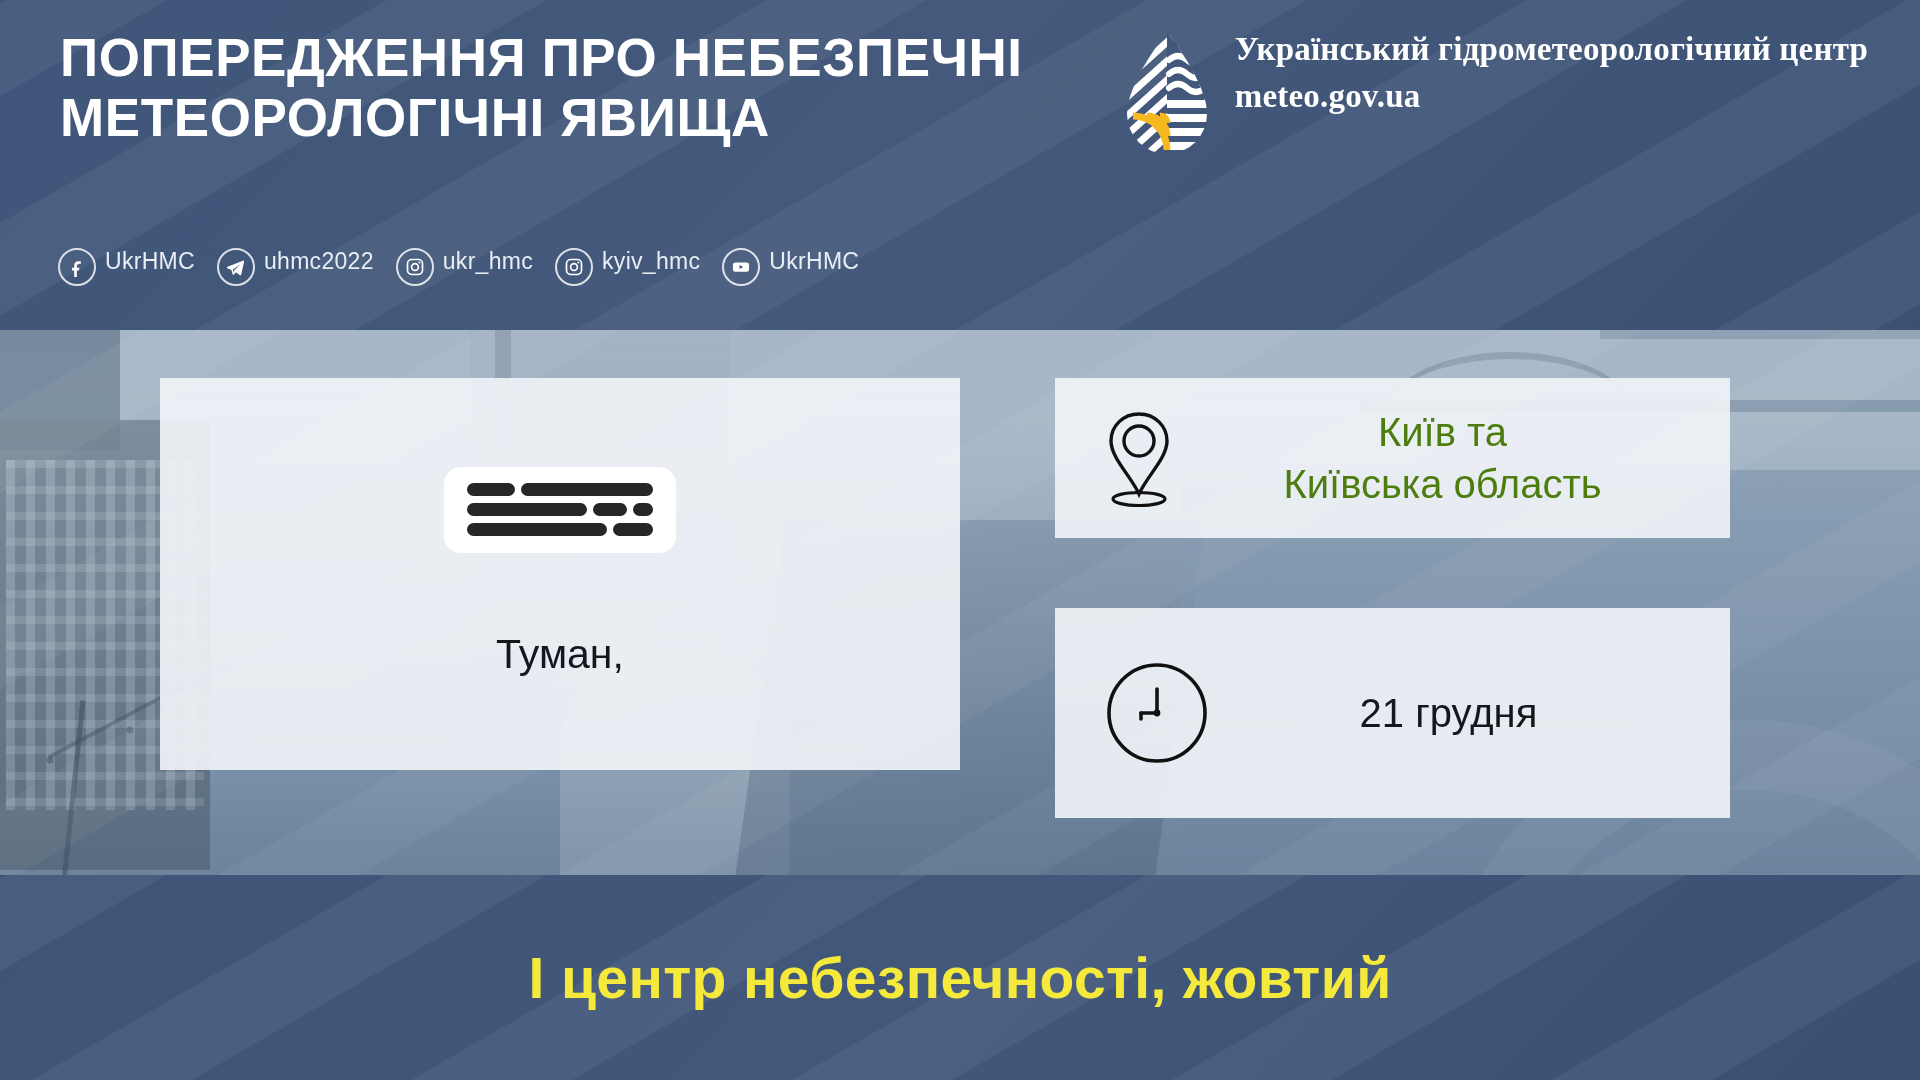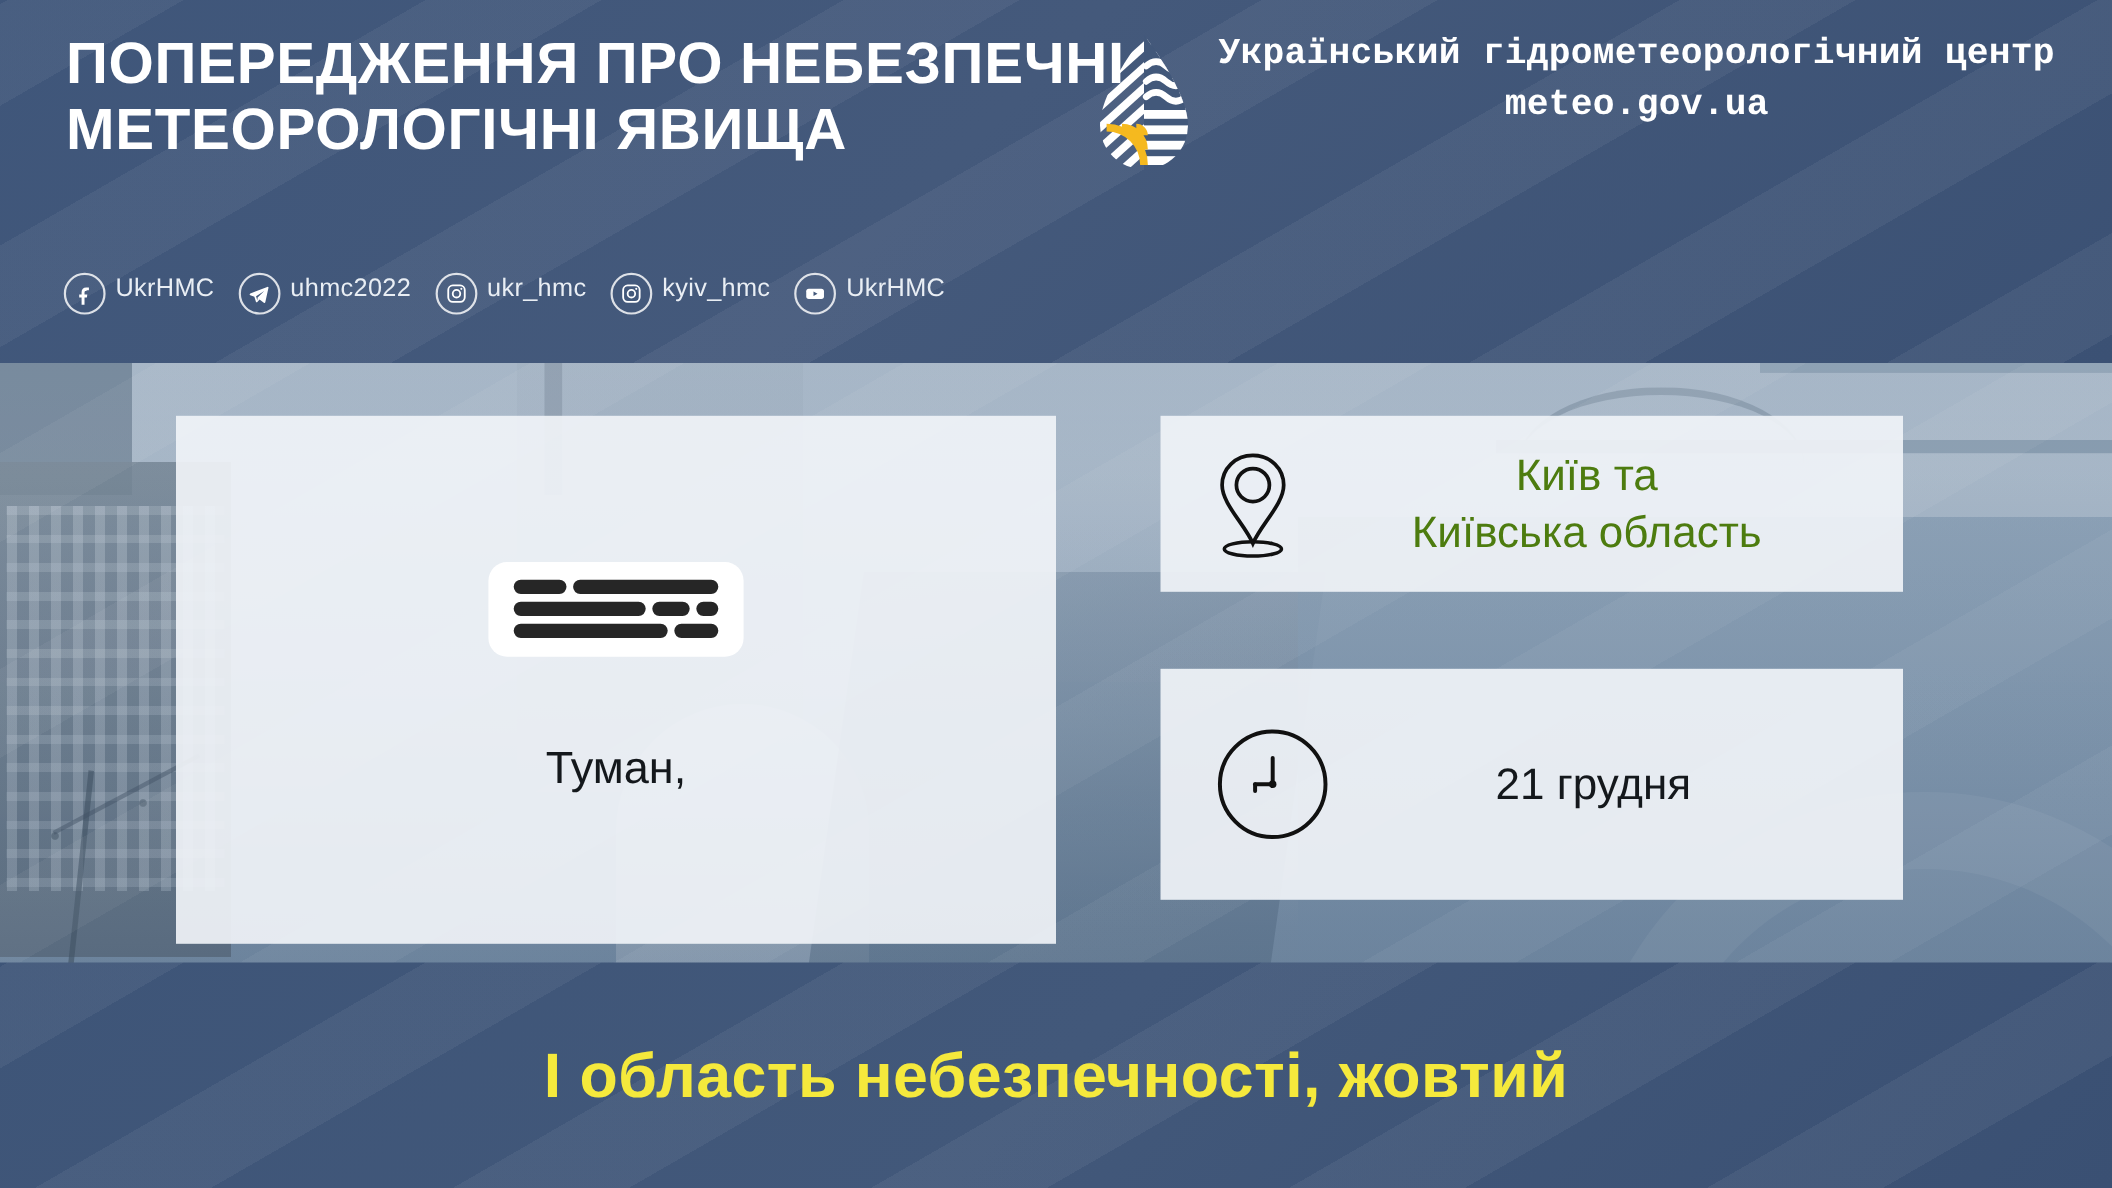--- a/index.html
+++ b/index.html
@@ -160,32 +160,31 @@
 
   
   .logo-block {
     position:absolute; right:52px; top:30px;
     display:flex; align-items:flex-start; gap:22px;
   }
   .logo-mark { width:92px; height:128px; flex:0 0 auto; }
   .logo-text {
     color:#ffffff; font-size:33px; font-weight:bold;
     line-height:1.16; letter-spacing:.2px;
-    font-family:Liberation Mono, monospace;
-    text-align:center;
+    font-family:Liberation Serif, serif;
   }
   .logo-text .site { display:block; margin-top:9px; font-weight:bold; }
 
   
   .card {
     position:absolute;
     background:rgba(240,243,247,.92);
   }
   .card-hazard {
-    left:160px; top:378px; width:800px; height:480px;
+    left:160px; top:378px; width:800px; height:392px;
     display:flex; flex-direction:column;
     align-items:center; justify-content:center; gap:0;
   }
   .hazard-icon-wrap {
     width:232px; height:86px;
     background:#ffffff; border-radius:17px;
     display:flex; align-items:center; justify-content:center;
     margin-bottom:76px;
   }
   .hazard-caption {
@@ -414,16 +413,16 @@
       <path d="M54 54 V30" fill="none" stroke="#111111" stroke-width="3.6" stroke-linecap="round"></path>
       <path d="M54 54 H38" fill="none" stroke="#111111" stroke-width="3.6" stroke-linecap="round"></path>
       <path d="M38 54 v6" fill="none" stroke="#111111" stroke-width="3.6" stroke-linecap="round"></path>
       <circle cx="54" cy="54" r="3.4" fill="#111111"></circle>
     </svg>
     <div class="date-text">21 грудня</div>
   </div>
 
   <div class="footer">
     <div class="stripes-f"></div>
-    <div class="footer-text">І область небезпечності, жовтий</div>
+    <div class="footer-text">І центр небезпечності, жовтий</div>
   </div>
 
 </div>
 
 </body></html>

